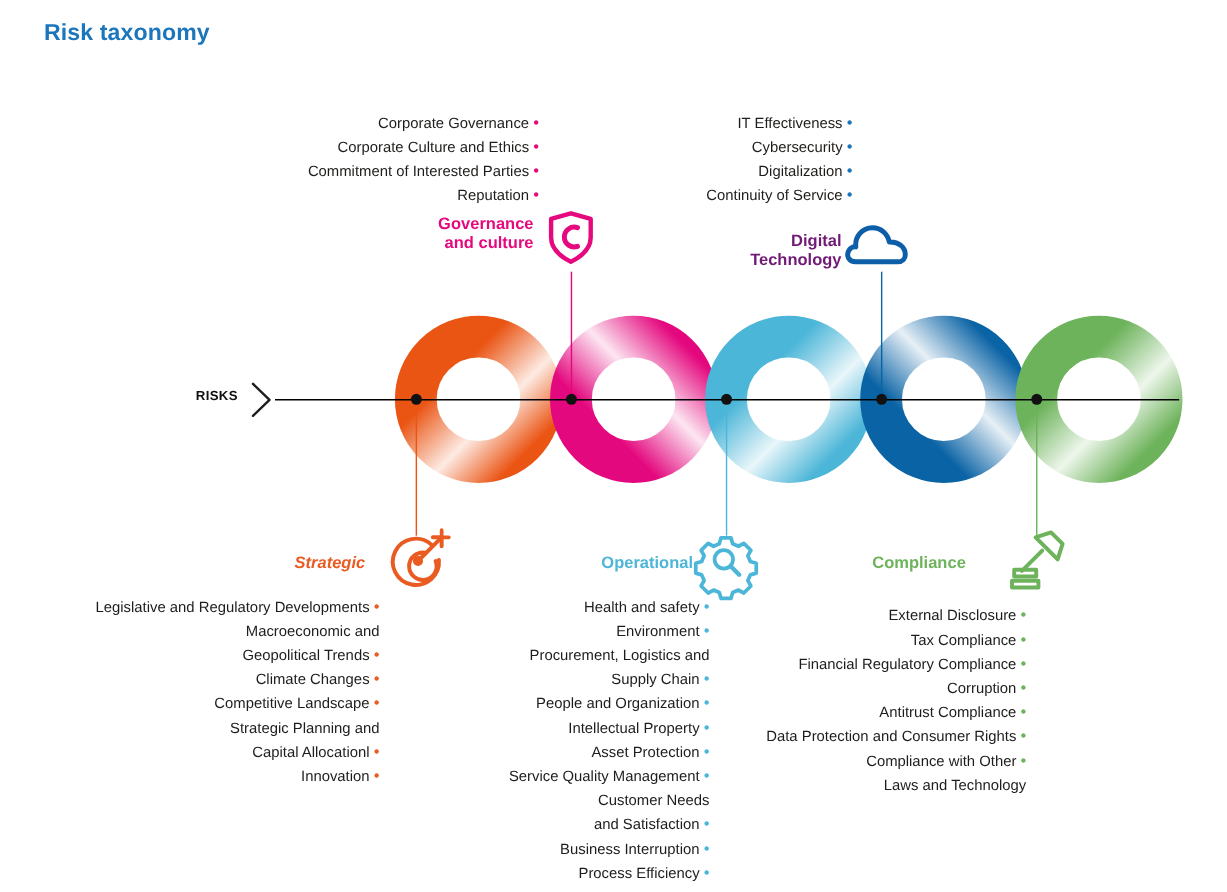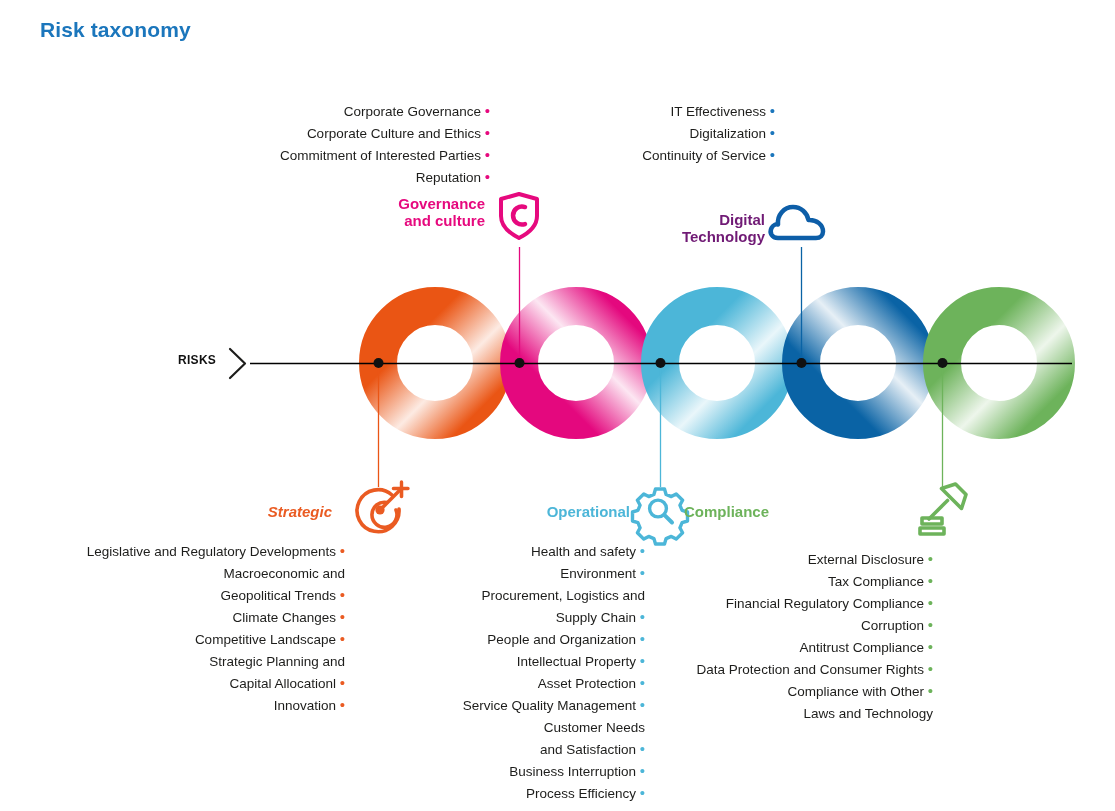--- a/index.html
+++ b/index.html
@@ -26,21 +26,21 @@
     font-size:12px;font-weight:bold;color:#111;letter-spacing:.3px;
   }
 
   
   .cat-head{position:absolute;font-size:15px;font-weight:bold;line-height:1.12;}
 
   #head-gov{left:310px;top:196px;width:175px;text-align:right;color:#e6097e;}
   #head-dig{left:620px;top:212px;width:145px;text-align:right;color:#701a75;}
   #head-str{left:150px;top:504px;width:182px;text-align:right;color:#ea5b22;font-style:italic;}
   #head-ope{left:430px;top:504px;width:200px;text-align:right;color:#4cb6d8;}
-  #head-com{left:684px;top:504px;width:215px;text-align:left;color:#6db35b;}
+  #head-com{left:728px;top:504px;width:215px;text-align:center;color:#6db35b;}
 
   
   .items{position:absolute;text-align:right;font-size:13.5px;line-height:22px;color:#1d1d1b;}
   .items .item{white-space:pre-line;text-align:right;}
   .items .item .bullet{color:#e6097e;font-size:15px;line-height:1;}
   .items.blue  .item .bullet{color:#1b76bc;}
   .items.org   .item .bullet{color:#ea5b22;}
   .items.cyan  .item .bullet{color:#4cb6d8;}
   .items.green .item .bullet{color:#6db35b;}
 
@@ -163,20 +163,21 @@
 
   <div class="items" id="list-gov">
     <div class="item"><span>Corporate Governance</span> <span class="bullet">•</span></div>
     <div class="item"><span>Corporate Culture and Ethics</span> <span class="bullet">•</span></div>
     <div class="item"><span>Commitment of Interested Parties</span> <span class="bullet">•</span></div>
     <div class="item"><span>Reputation</span> <span class="bullet">•</span></div>
   </div>
 
   <div class="items blue" id="list-dig">
     <div class="item"><span>IT Effectiveness</span> <span class="bullet">•</span></div>
+    <div class="item"><span>Cybersecurity</span> <span class="bullet">•</span></div>
     <div class="item"><span>Digitalization</span> <span class="bullet">•</span></div>
     <div class="item"><span>Continuity of Service</span> <span class="bullet">•</span></div>
   </div>
 
   <div class="cat-head" id="head-gov" style="white-space:pre-line;">Governance
 and culture</div>
   <div class="cat-head" id="head-dig" style="white-space:pre-line;">Digital
 Technology</div>
 
   <div class="cat-head" id="head-str">Strategic</div>

